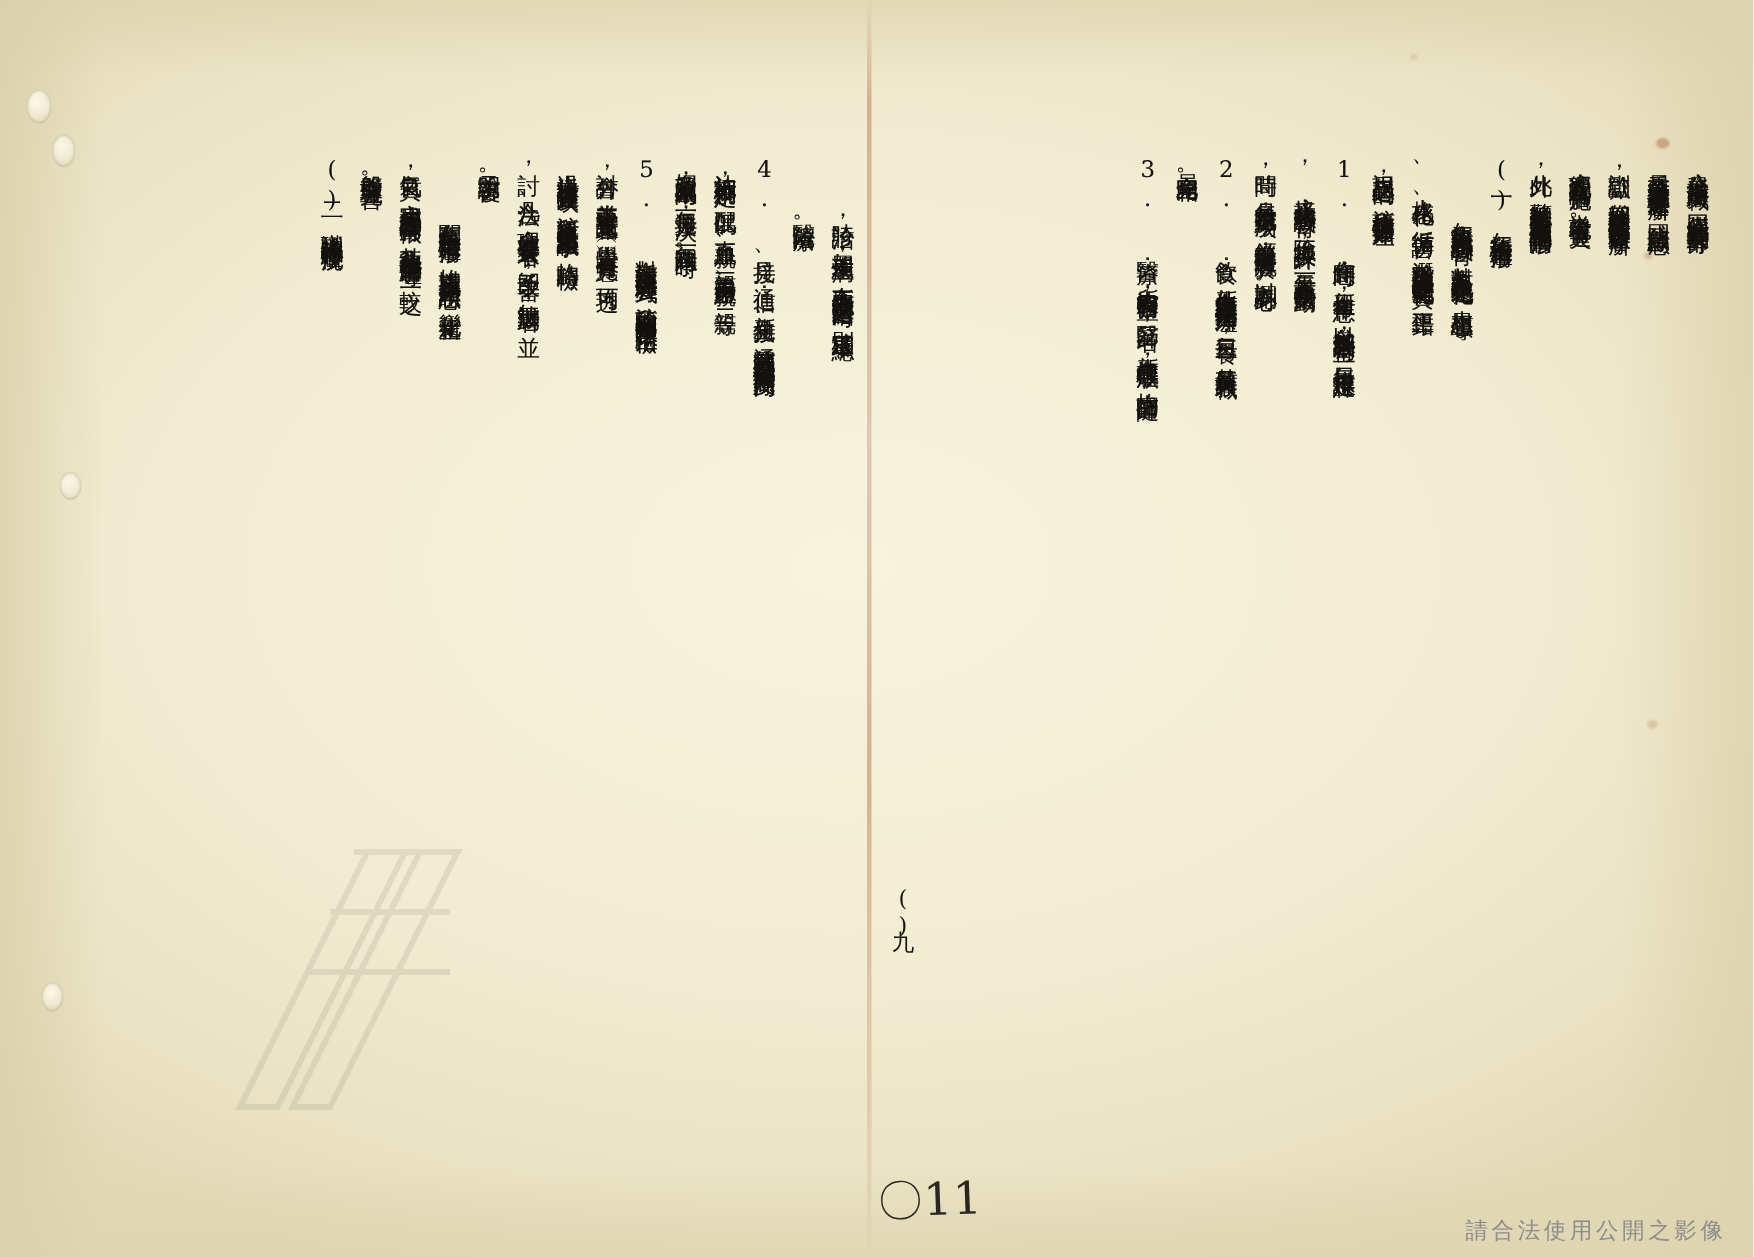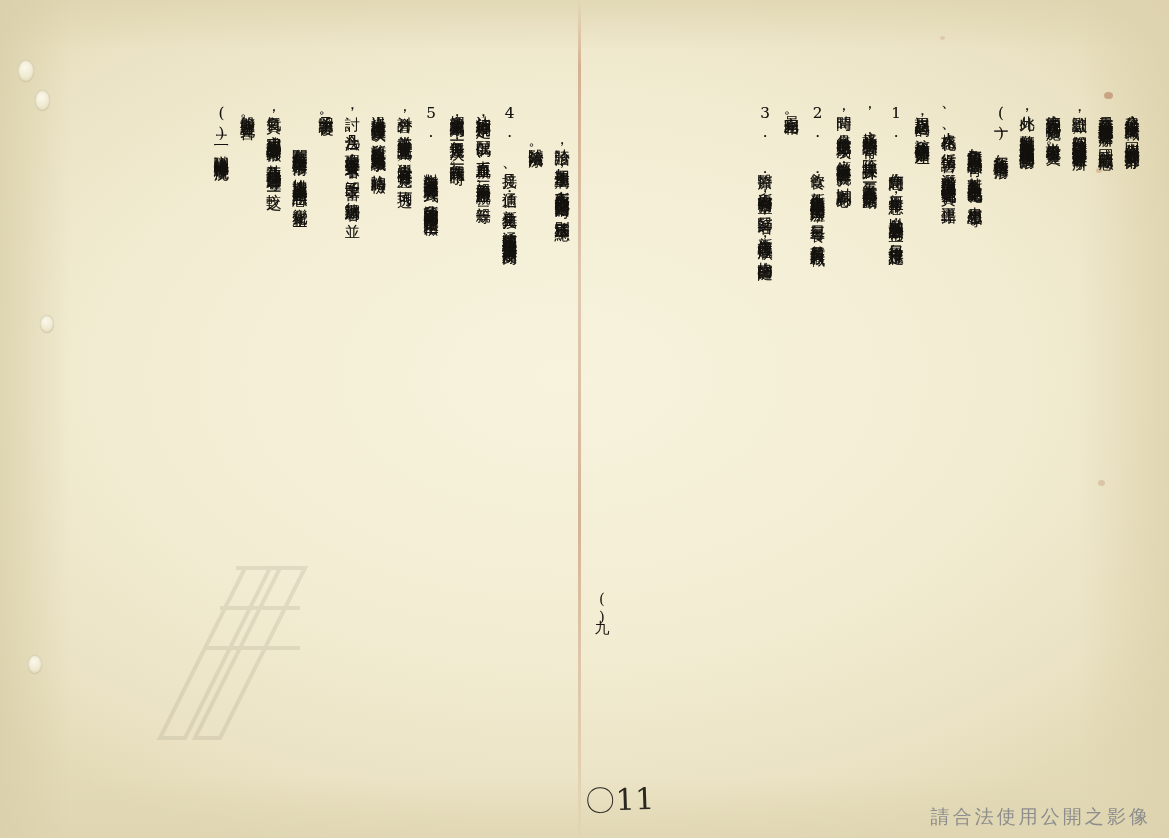--- a/index.html
+++ b/index.html
@@ -114,21 +114,21 @@
     font-family: "DejaVu Serif", serif;
     font-size: 30px;
     color: #2a2620;
     letter-spacing: .02em;
     transform: rotate(-2deg);
   }
   
   #notice {
     position: absolute;
     right: 18px; bottom: 8px;
-    font-size: 19px;
+    font-size: 15px;
     color: #8d8d8d;
     letter-spacing: .16em;
     font-family: Liberation Serif, serif;
   }
   
   .speck {
     position: absolute;
     border-radius: 50%;
     background: rgba(168,96,60,.45);
     filter: blur(0.6px);

